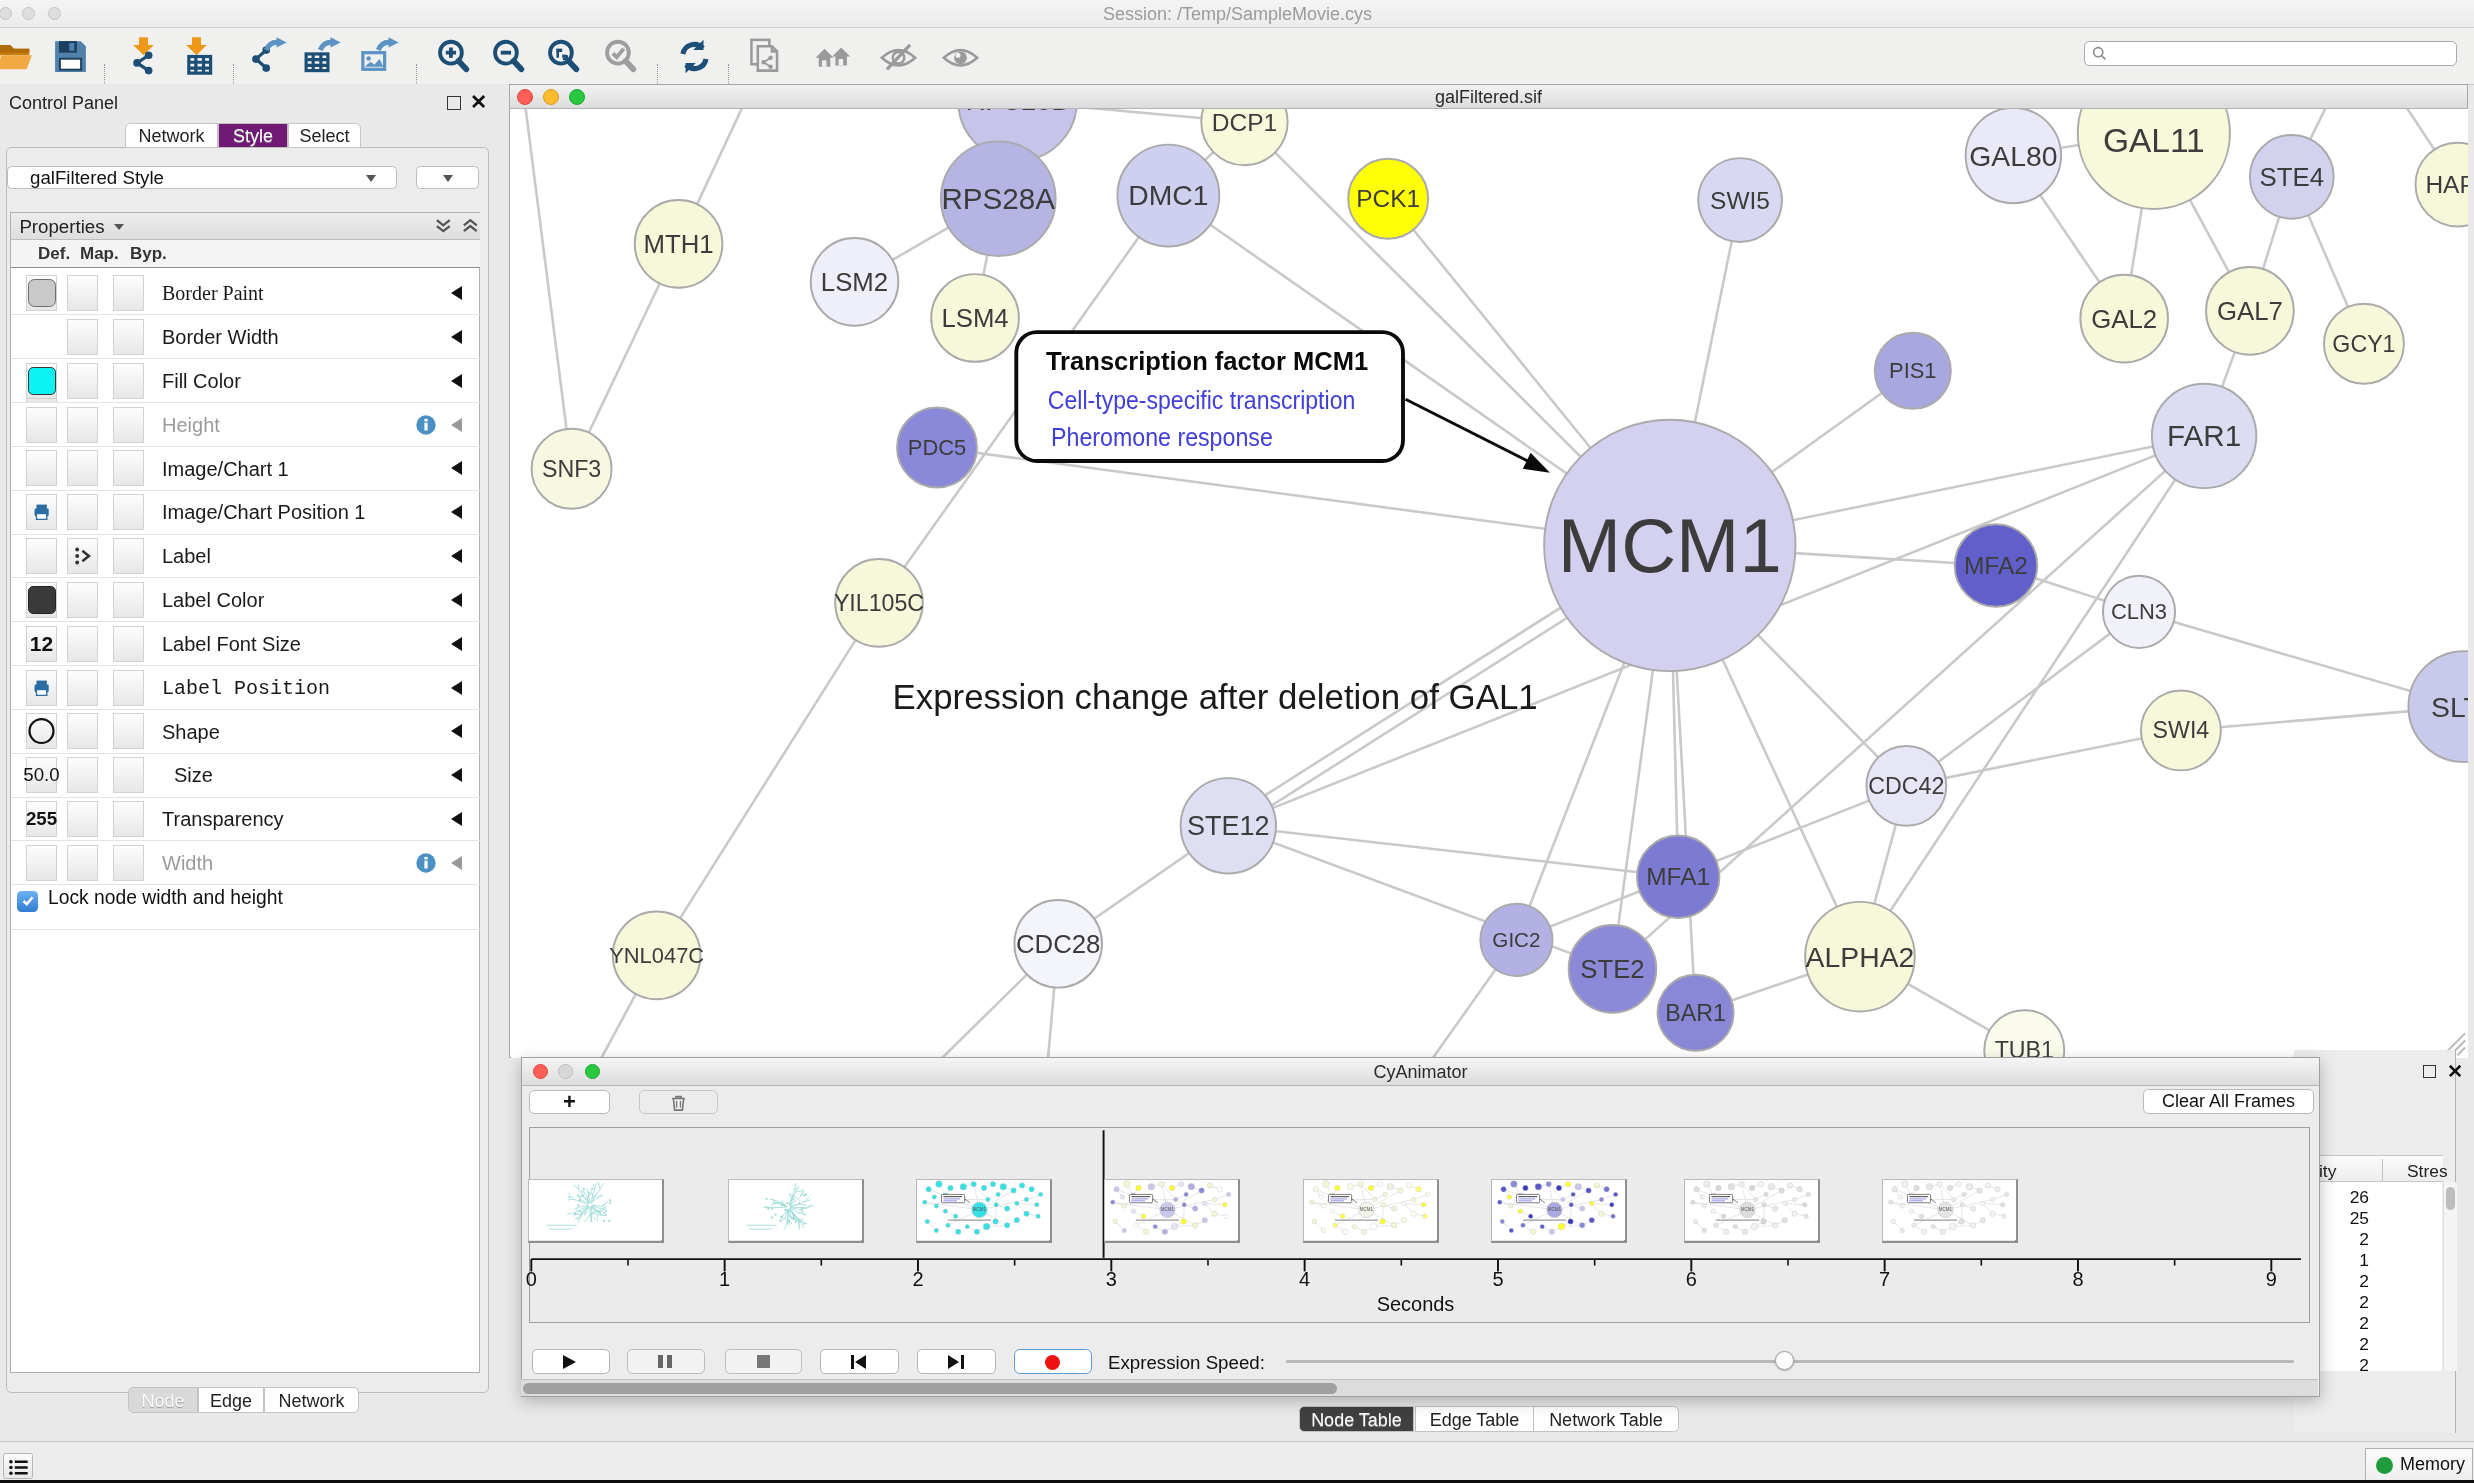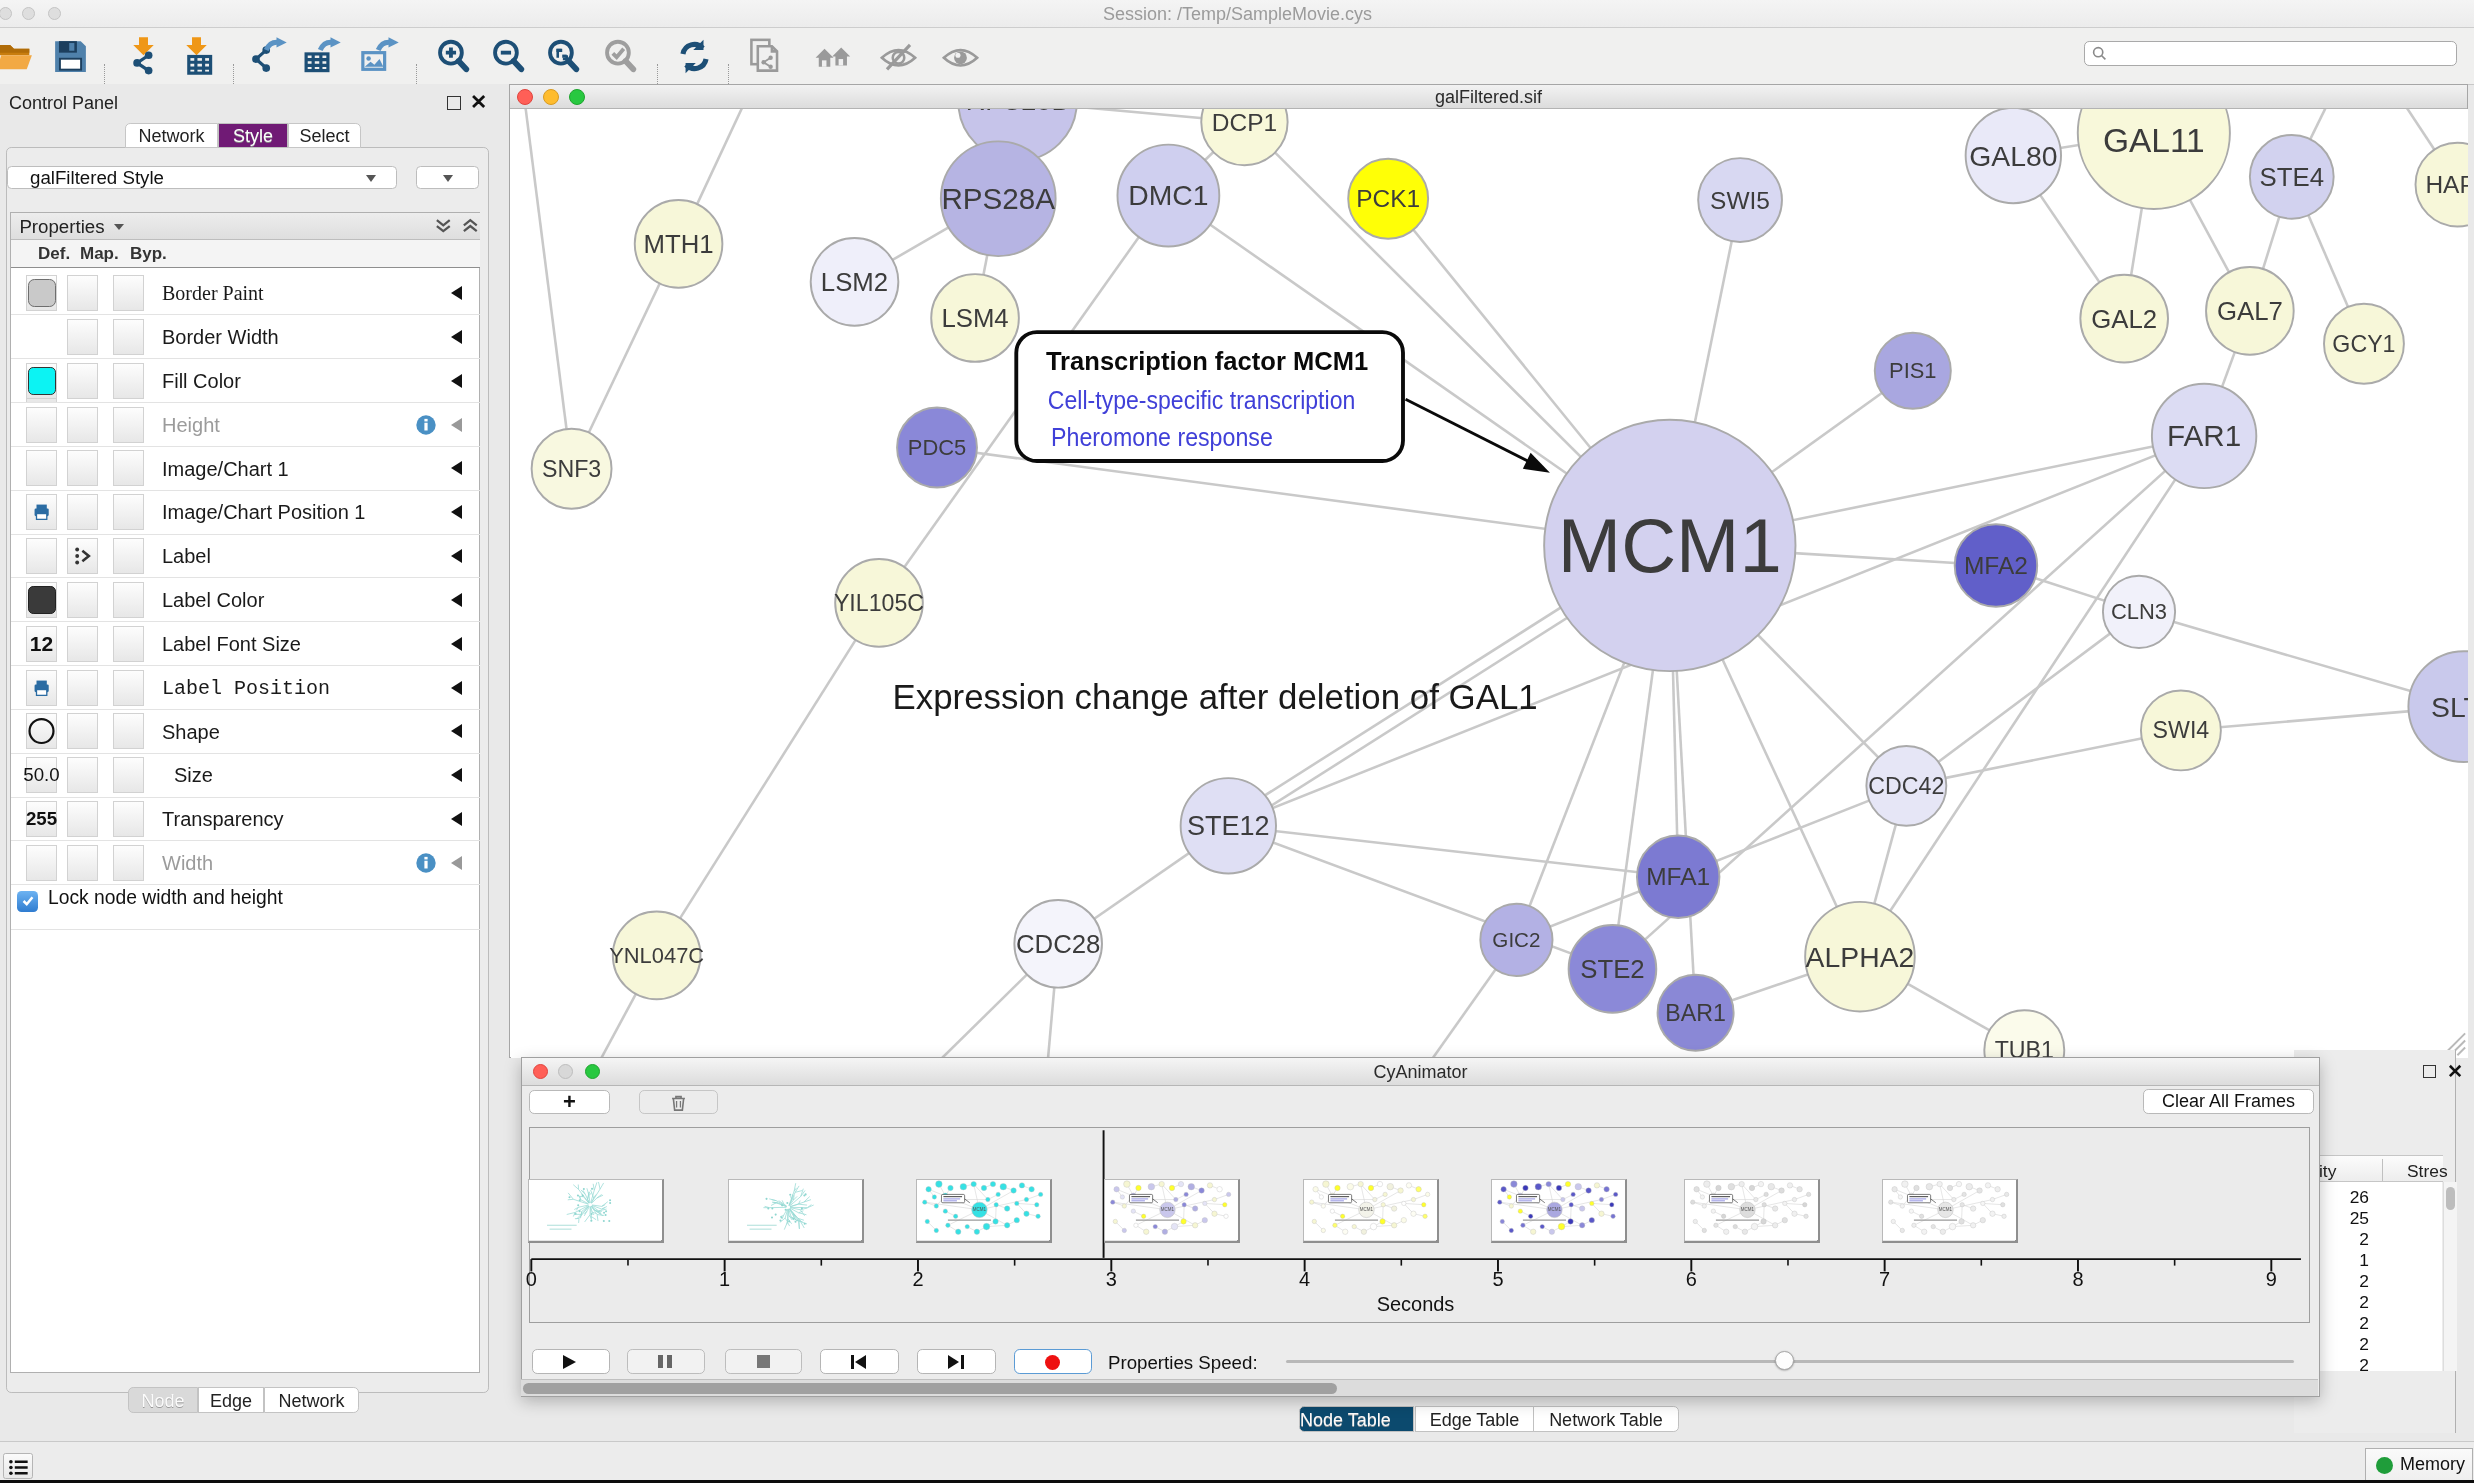--- a/index.html
+++ b/index.html
@@ -484,21 +484,21 @@
 2
 2
 2
 2
 2</div>
 </div>
 <div class="abs" style="left:2443px;top:1182px;width:14px;height:189px;background:#f4f4f4;border-left:0.6px solid #ddd;">
   <div class="abs" style="left:1.9px;top:5.2px;width:9px;height:23px;background:#bdbdbd;border-radius:5.2px;"></div>
 </div>
 
-<div class="abs" style="left:1299px;top:1406px;width:115px;height:26.4px;background:#0c4a6e;border:0.6px solid #c1c1c1;border-radius:5.2px 0 0 5.2px;text-align:left;line-height:26.4px;font-size:18px;color:#fbfbfb;text-shadow:0 0.6px 0.6px #999;">Node Table</div>
+<div class="abs" style="left:1299px;top:1406px;width:115px;height:26.4px;background:#404040;border:0.6px solid #c1c1c1;border-radius:5.2px 0 0 5.2px;text-align:center;line-height:26.4px;font-size:18px;color:#fbfbfb;text-shadow:0 0.6px 0.6px #999;">Node Table</div>
 <div class="abs" style="left:1415px;top:1406px;width:119px;height:26.4px;background:#fff;border:0.6px solid #c1c1c1;text-align:center;line-height:26.4px;font-size:18px;color:#222;">Edge Table</div>
 <div class="abs" style="left:1533px;top:1406px;width:146px;height:26.4px;background:#fff;border:0.6px solid #c1c1c1;border-radius:0 5.2px 5.2px 0;text-align:center;line-height:26.4px;font-size:18px;color:#222;">Network Table</div>
 
 <div class="abs" style="left:521px;top:1057px;width:1799px;height:340px;border:0.6px solid #a0a0a0;background:#ececec;box-shadow:0 5.2px 15.5px rgba(0,0,0,0.25);">
   <div class="abs" style="left:0;top:0;width:100%;height:28px;background:linear-gradient(#f5f5f5,#dcdcdc);border-bottom:0.6px solid #b6b6b6;">
     <div class="abs" style="left:11px;top:5.8px;width:15px;height:15px;border-radius:50%;background:#ff5f57;border:0.6px solid #e0443e;"></div>
     <div class="abs" style="left:36px;top:5.8px;width:15px;height:15px;border-radius:50%;background:#d8d8d8;border:0.6px solid #bdbdbd;"></div>
     <div class="abs" style="left:63px;top:5.8px;width:15px;height:15px;border-radius:50%;background:#28c840;border:0.6px solid #1ea42e;"></div>
     <div class="abs" style="left:0;top:0;width:100%;height:28px;text-align:center;line-height:28px;font-size:18px;color:#2a2a2a;">CyAnimator</div>
   </div>
@@ -1279,21 +1279,21 @@
     <div class="abs" style="left:30px;top:4.5px;width:3.2px;height:14px;background:#111;"></div>
     <div class="abs" style="left:34px;top:4.5px;width:0;height:0;border-top:7px solid transparent;border-bottom:7px solid transparent;border-right:11.6px solid #111;"></div>
   </div>
 <div class="abs" style="left:917px;top:1349px;width:79px;height:25px;background:#fff;border:1.3px solid #b5b5b5;border-radius:5.2px;">
     <div class="abs" style="left:30px;top:4.5px;width:0;height:0;border-top:7px solid transparent;border-bottom:7px solid transparent;border-left:11.6px solid #111;"></div>
     <div class="abs" style="left:43px;top:4.5px;width:3.2px;height:14px;background:#111;"></div>
   </div>
 <div class="abs" style="left:1014px;top:1349px;width:78px;height:25px;background:#fff;border:1.9px solid #5b9bd5;border-radius:5.8px;">
     <div class="abs" style="left:30px;top:4.5px;width:15px;height:15px;border-radius:50%;background:#ee1111;"></div>
   </div>
-<div class="abs" style="left:1108px;top:1352px;font-size:18.7px;color:#111;">Properties Speed:</div>
+<div class="abs" style="left:1108px;top:1352px;font-size:18.7px;color:#111;">Expression Speed:</div>
 <div class="abs" style="left:1286px;top:1360px;width:1008px;height:3.2px;background:#b8b8b8;border-radius:1.9px;"></div>
 <div class="abs" style="left:1775px;top:1351px;width:19.3px;height:19.3px;border-radius:50%;background:#fdfdfd;border:0.6px solid #aaa;box-shadow:0 0.6px 1.9px rgba(0,0,0,0.35);"></div>
 
 <div class="abs" style="left:521px;top:1379px;width:1797px;height:17px;background:#dcdcdc;border-top:0.6px solid #c0c0c0;">
   <div class="abs" style="left:1.9px;top:2.6px;width:814px;height:11.6px;background:#a0a0a0;border-radius:5.8px;"></div>
 </div>
 
 <div class="abs" style="left:0;top:1441px;width:2475px;height:39px;background:#ececec;border-top:0.6px solid #c9c9c9;"></div>
 <div class="abs" style="left:2.6px;top:1453px;width:30px;height:26.4px;background:linear-gradient(#fbfbfb,#e8e8e8);border:0.6px solid #b5b5b5;border-radius:2.6px;">
   <svg width="19.3" height="17" viewBox="0 0 30 26" style="position:absolute;left:5.2px;top:4.5px;">

